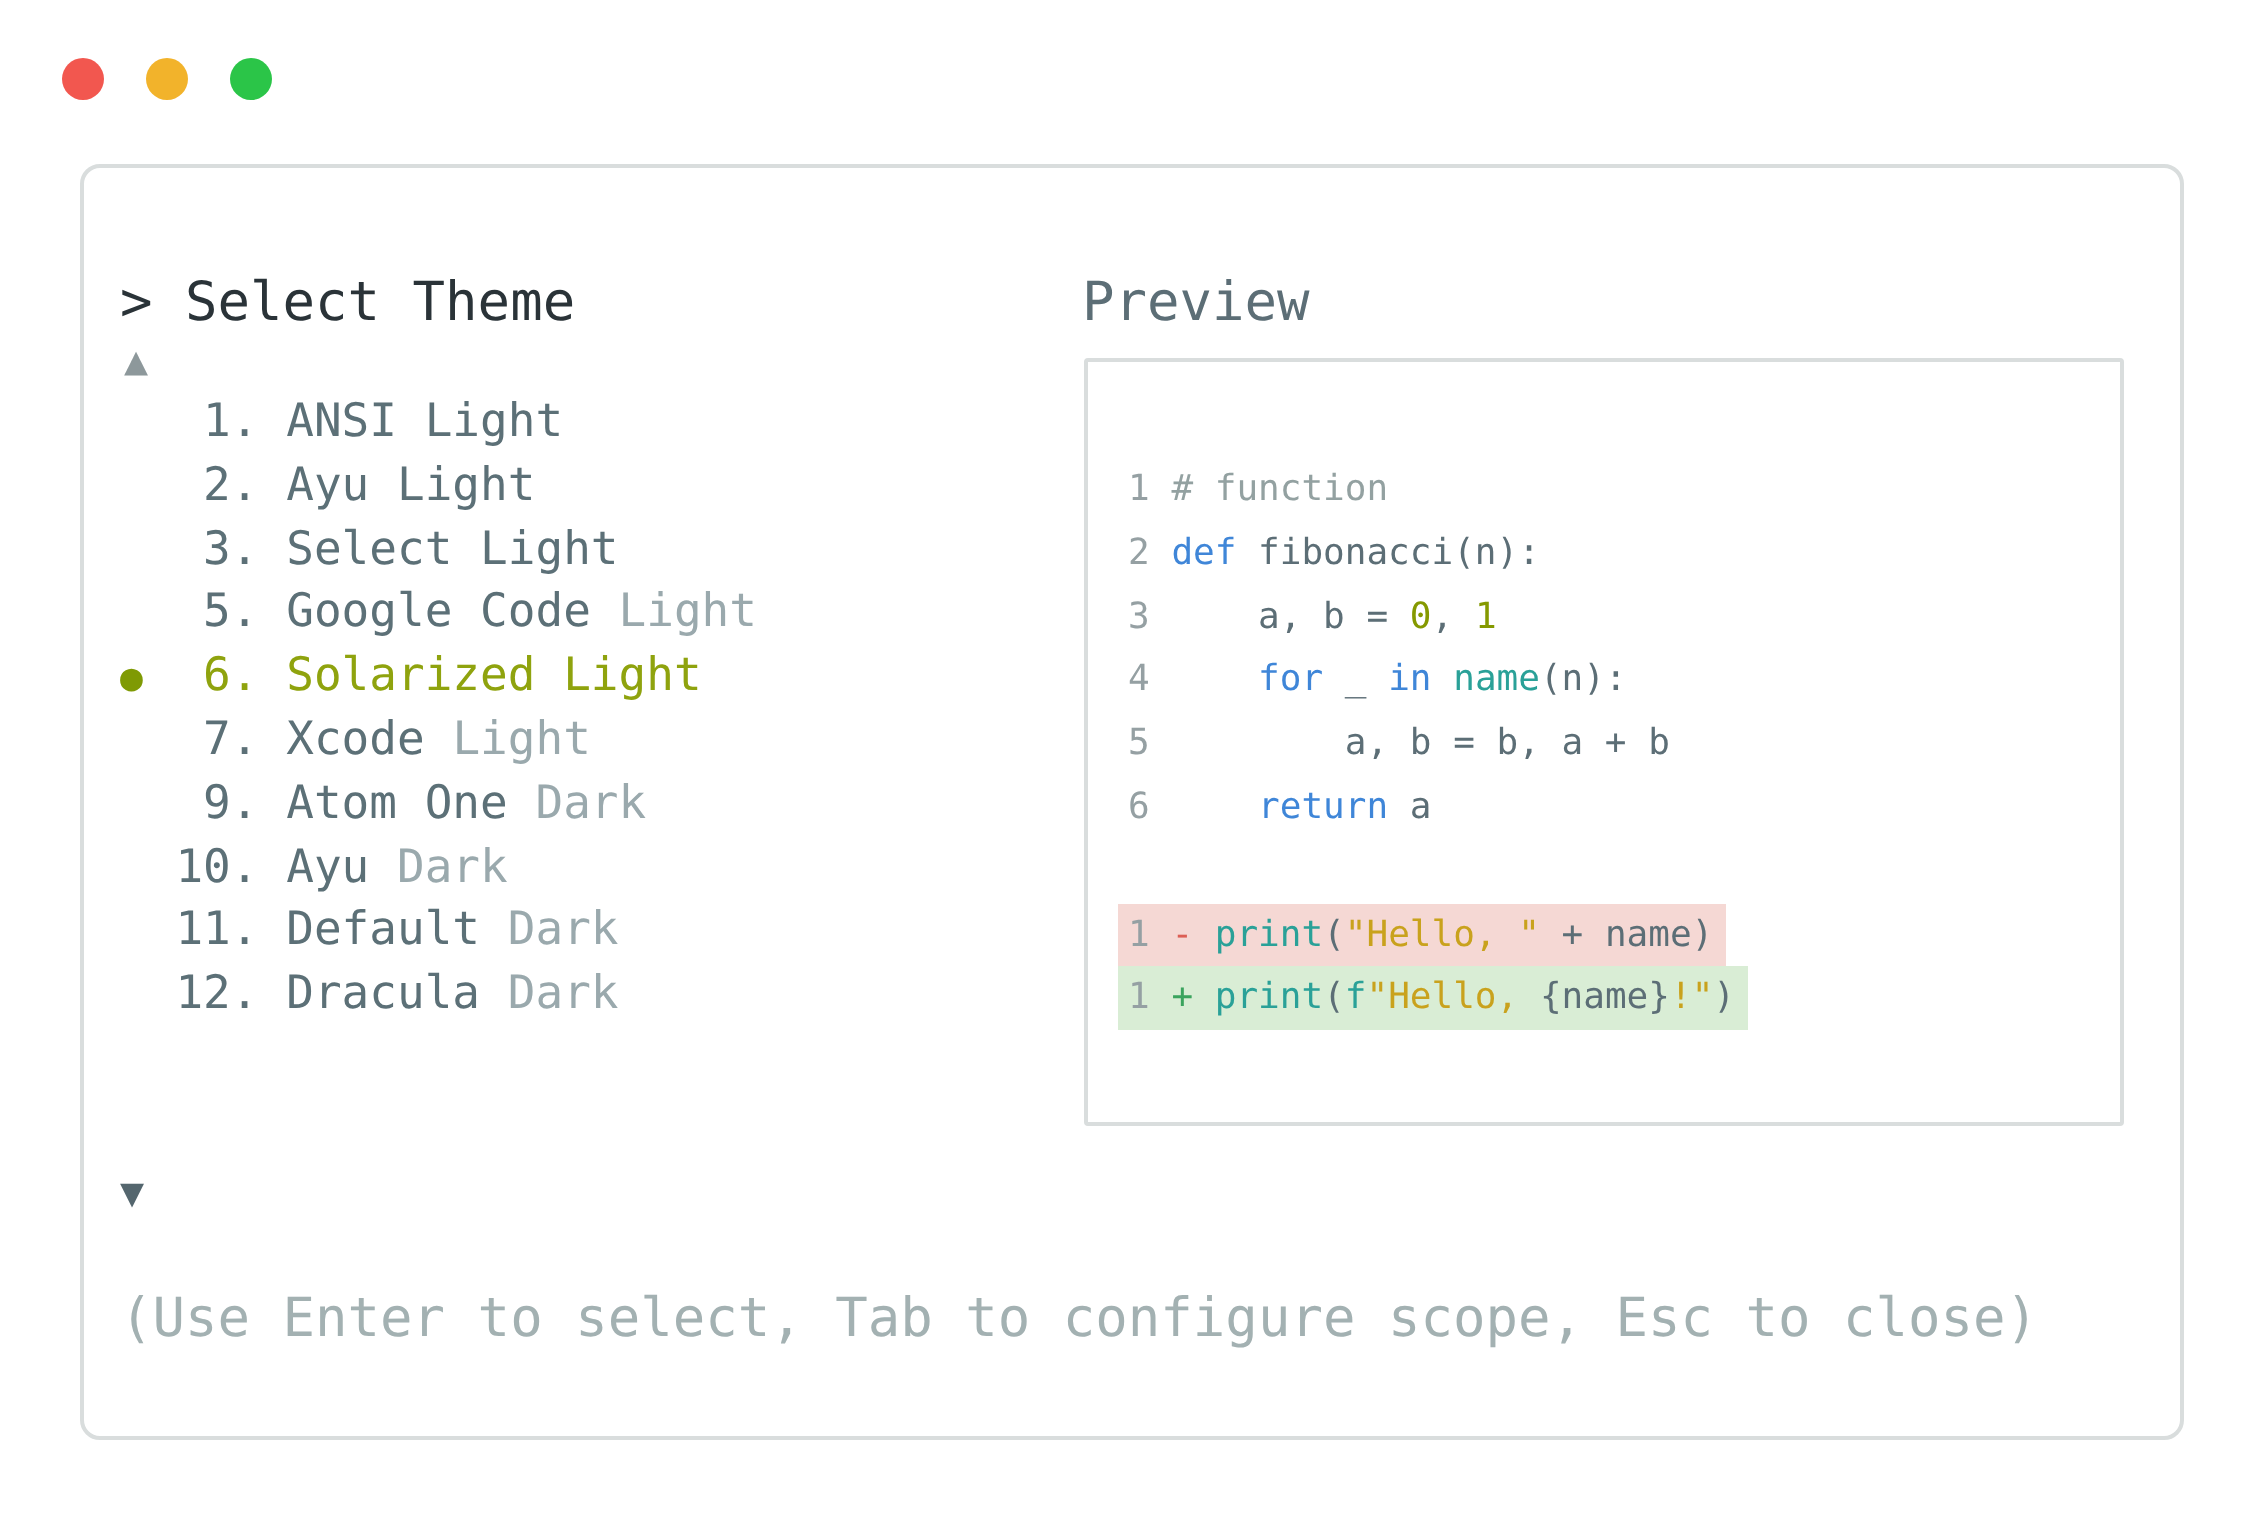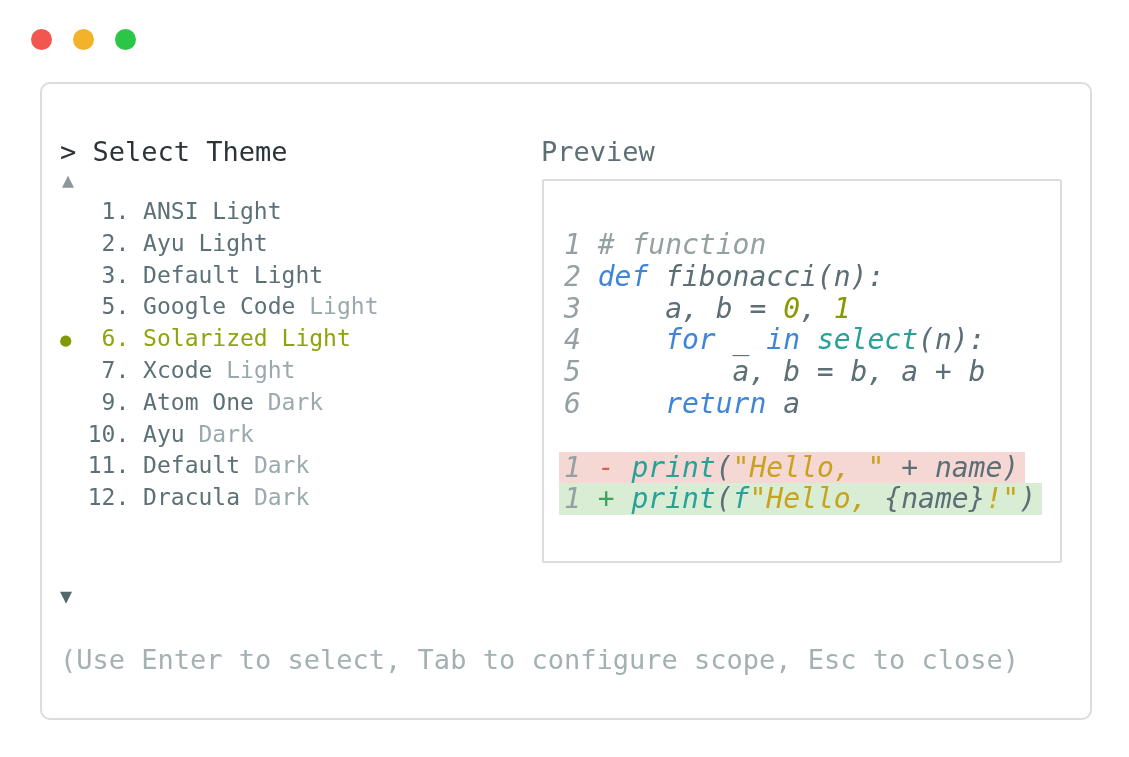--- a/index.html
+++ b/index.html
@@ -18,21 +18,21 @@
   .arrow.up{left:20px;top:86px;color:var(--arrow_up);}
   .arrow.down{left:18px;top:502px;color:var(--arrow_down);}
   .theme-list{position:absolute;left:18px;top:112px;}
   .theme-row{height:31.8px;font-size:23px;line-height:31.8px;white-space:pre;color:var(--list_text);}
   .theme-row .marker{display:inline-block;width:13.85px;font-size:19px;color:var(--bullet_olive);}
   .theme-row .sfx{color:var(--list_muted);}
   .theme-row.selected .num,.theme-row.selected .nm{color:var(--selected_olive);}
   .preview-pane{position:absolute;left:500px;top:95px;width:516px;height:380px;
                 border:2px solid var(--border);border-radius:2px;background:#ffffff;overflow:hidden;}
   .preview-code{position:absolute;left:20px;top:48px;}
-  .code-line{height:31.8px;font-size:28px;line-height:31.8px;white-space:pre;color:var(--code_plain);font-style:italic;}
+  .code-line{height:31.8px;font-size:18px;line-height:31.8px;white-space:pre;color:var(--code_plain);}
   .hl{display:inline-block;height:31.8px;padding:0 6px 0 5px;margin-left:-5px;}
   .hl.removed{background:var(--removed_bg);}
   .hl.added{background:var(--added_bg);}
   .tok-ln{color:var(--code_linenum);}
   .tok-plain{color:var(--code_plain);}
   .tok-comment{color:var(--code_comment);}
   .tok-keyword{color:var(--code_keyword);}
   .tok-builtin{color:var(--code_builtin);}
   .tok-number{color:var(--code_number);}
   .tok-string{color:var(--code_string);}
@@ -49,37 +49,37 @@
   <div class="dot green"></div>
 
   <div class="panel">
     <div class="mono prompt">&gt; Select Theme</div>
     <div class="mono preview-label">Preview</div>
 
     <div class="arrow up">▲</div>
     <div class="theme-list">
         <div class="theme-row"><span class="marker"> </span><span class="num">  1. </span><span class="nm">ANSI Light</span></div>
         <div class="theme-row"><span class="marker"> </span><span class="num">  2. </span><span class="nm">Ayu Light</span></div>
-        <div class="theme-row"><span class="marker"> </span><span class="num">  3. </span><span class="nm">Default Light</span></div>
+        <div class="theme-row"><span class="marker"> </span><span class="num">  3. </span><span class="nm">Select Light</span></div>
         <div class="theme-row"><span class="marker"> </span><span class="num">  5. </span><span class="nm">Google Code</span><span class="sfx"> Light</span></div>
         <div class="theme-row selected"><span class="marker">●</span><span class="num">  6. </span><span class="nm">Solarized Light</span></div>
         <div class="theme-row"><span class="marker"> </span><span class="num">  7. </span><span class="nm">Xcode</span><span class="sfx"> Light</span></div>
         <div class="theme-row"><span class="marker"> </span><span class="num">  9. </span><span class="nm">Atom One</span><span class="sfx"> Dark</span></div>
         <div class="theme-row"><span class="marker"> </span><span class="num"> 10. </span><span class="nm">Ayu</span><span class="sfx"> Dark</span></div>
         <div class="theme-row"><span class="marker"> </span><span class="num"> 11. </span><span class="nm">Default</span><span class="sfx"> Dark</span></div>
         <div class="theme-row"><span class="marker"> </span><span class="num"> 12. </span><span class="nm">Dracula</span><span class="sfx"> Dark</span></div>
       </div>
     <div class="arrow down">▼</div>
 
     <div class="preview-pane">
       <div class="preview-code">
           <div class="code-line"><span class="tok-ln">1 </span><span class="tok-comment"># function</span></div>
           <div class="code-line"><span class="tok-ln">2 </span><span class="tok-keyword">def</span><span class="tok-plain"> fibonacci(n):</span></div>
           <div class="code-line"><span class="tok-ln">3 </span><span class="tok-plain">    a, b = </span><span class="tok-number">0</span><span class="tok-plain">, </span><span class="tok-number">1</span></div>
-          <div class="code-line"><span class="tok-ln">4 </span><span class="tok-plain">    </span><span class="tok-keyword">for</span><span class="tok-plain"> _ </span><span class="tok-keyword">in</span><span class="tok-plain"> </span><span class="tok-builtin">select</span><span class="tok-plain">(n):</span></div>
+          <div class="code-line"><span class="tok-ln">4 </span><span class="tok-plain">    </span><span class="tok-keyword">for</span><span class="tok-plain"> _ </span><span class="tok-keyword">in</span><span class="tok-plain"> </span><span class="tok-builtin">name</span><span class="tok-plain">(n):</span></div>
           <div class="code-line"><span class="tok-ln">5 </span><span class="tok-plain">        a, b = b, a + b</span></div>
           <div class="code-line"><span class="tok-ln">6 </span><span class="tok-plain">    </span><span class="tok-keyword">return</span><span class="tok-plain"> a</span></div>
           <div class="code-line"></div>
           <div class="code-line"><span class="hl removed"><span class="tok-ln">1 </span><span class="tok-minus">- </span><span class="tok-builtin">print</span><span class="tok-plain">(</span><span class="tok-string">"Hello, "</span><span class="tok-plain"> + name)</span></span></div>
           <div class="code-line"><span class="hl added"><span class="tok-ln">1 </span><span class="tok-plus">+ </span><span class="tok-builtin">print</span><span class="tok-plain">(</span><span class="tok-builtin">f</span><span class="tok-string">"Hello, </span><span class="tok-plain">{name}</span><span class="tok-string">!"</span><span class="tok-plain">)</span></span></div>
         </div>
     </div>
 
     <div class="mono help">(Use Enter to select, Tab to configure scope, Esc to close)</div>
   </div>

